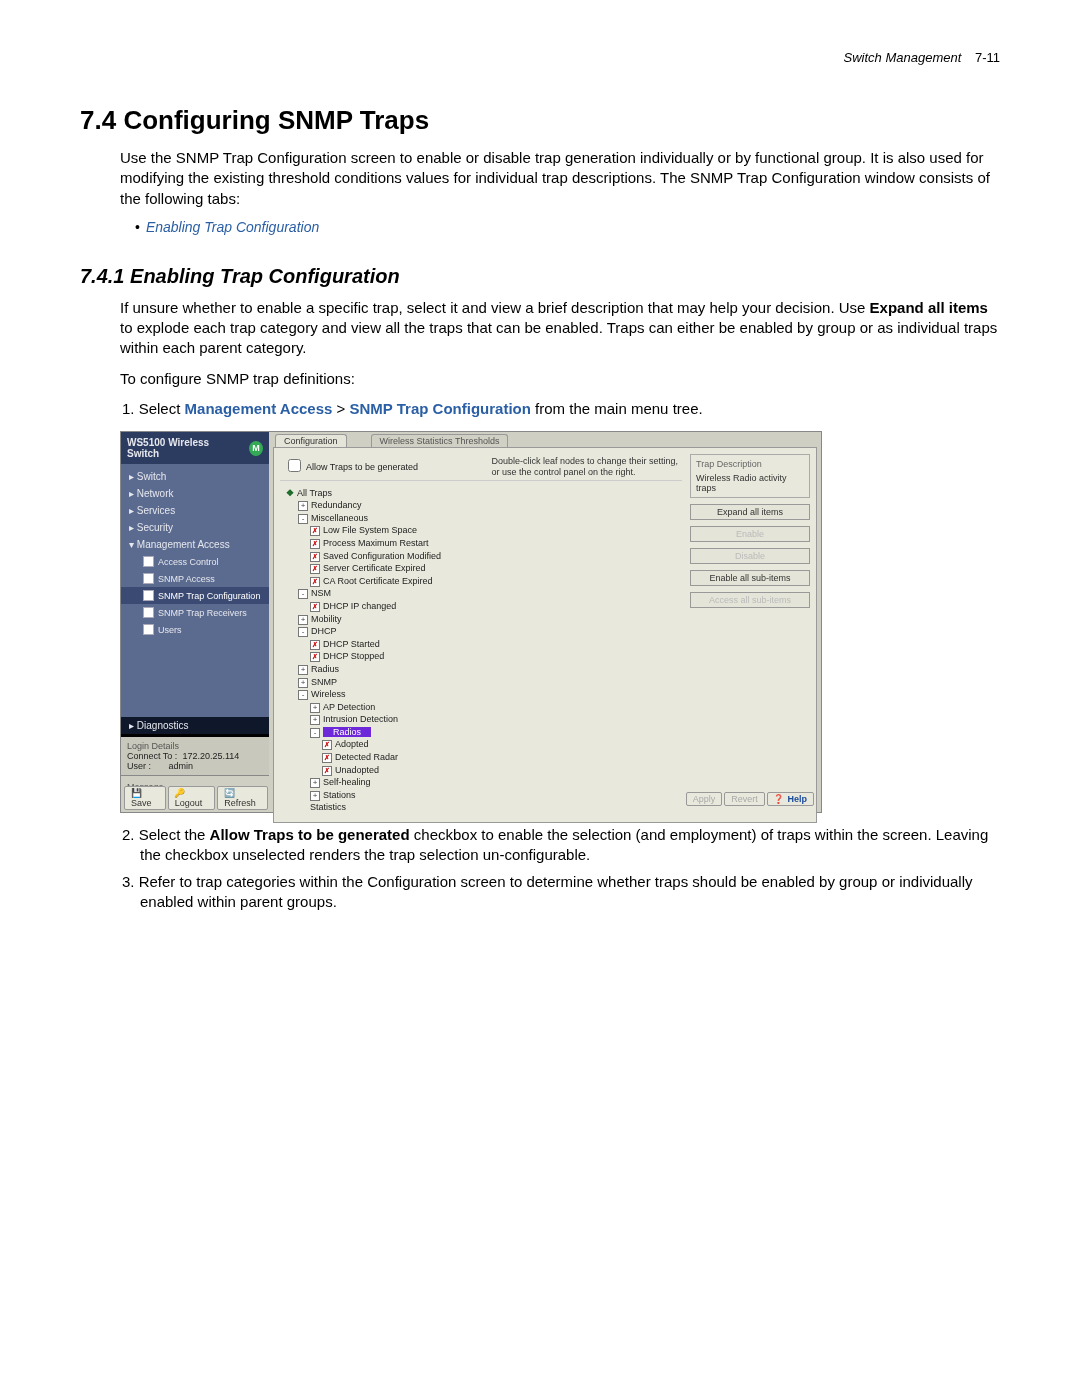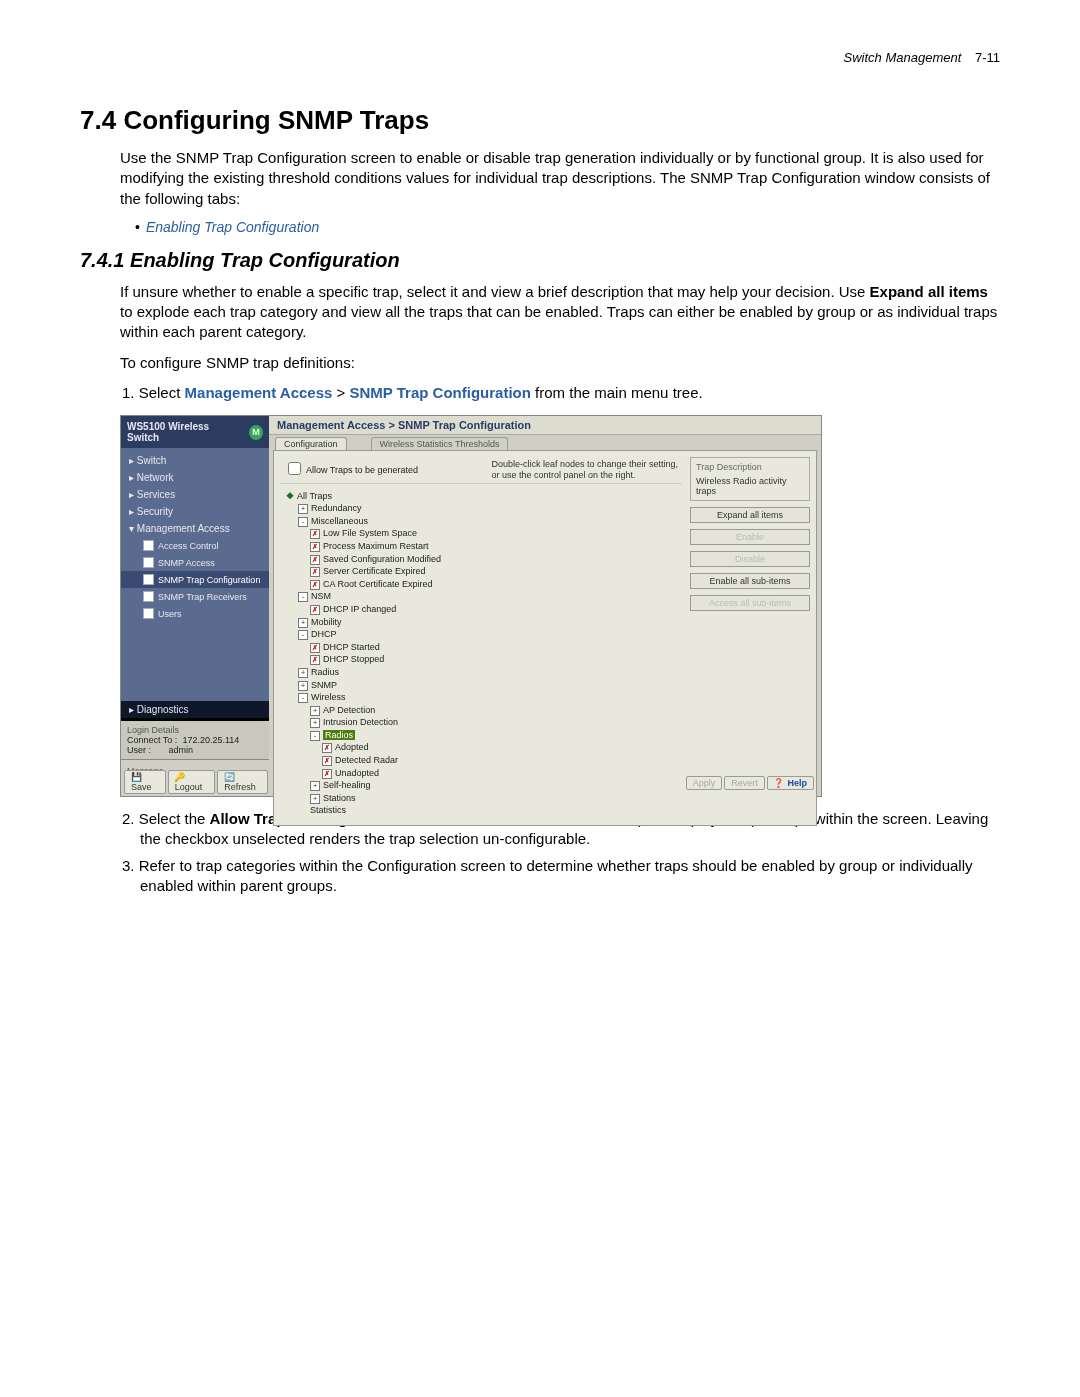--- a/index.html
+++ b/index.html
@@ -34,21 +34,21 @@
     .bullets .bullet-row {
       margin: 3px 0;
       font-style: italic;
       color: #2a5fa5;
     }
     .bullets .dot { color:#000; font-style: normal; margin-right: 6px; }
     .subsection-title {
       font-size: 20px;
       font-weight: bold;
       font-style: italic;
-      margin: 14px 0 10px 0;
+      margin: 30px 0 10px 0;
     }
     .step {
       margin: 6px 0 6px 60px;
       font-size: 15px;
       line-height: 1.35;
       text-indent: -18px;
     }
     .emph { font-weight: bold; color: #000; }
     .link-emph { font-weight: bold; color: #2a5fa5; }
 
@@ -195,21 +195,21 @@
       font-size:9px;
       padding:2px 6px;
       line-height:1.4;
     }
     .tree .n0 { margin-left:0; }
     .tree .n1 { margin-left:12px; }
     .tree .n2 { margin-left:24px; }
     .tree .n3 { margin-left:36px; }
     .tog { display:inline-block;width:8px;height:8px;border:1px solid #777;background:#fff;font-size:8px;line-height:8px;text-align:center;margin-right:3px;color:#444;}
     .chk { display:inline-block;width:8px;height:8px;border:1px solid #777;background:#fff;font-size:7px;line-height:8px;text-align:center;margin-right:3px;color:#c11;font-weight:bold;}
-    .sel-node { background:#4d7c0f;color:#fff;padding:0 2px;}
+    .sel-node { background:#6d28d9;color:#fff;padding:0 10px;}
     .all-traps-icon { color:#1a6b2a;font-weight:bold;margin-right:3px;}
     .right-panel {
       width:120px;
       margin-left:8px;
       display:flex;
       flex-direction:column;
       gap:6px;
     }
     .desc-box {
       border:1px solid #aaa;
@@ -292,21 +292,20 @@
     <div class="diag">▸ <span>Diagnostics</span></div>
     <div class="login-box">
       <div class="title">Login Details</div>
       <div><span>Connect To :</span>&nbsp;&nbsp;<span>172.20.25.114</span></div>
       <div><span>User :</span>&nbsp;&nbsp;&nbsp;&nbsp;&nbsp;&nbsp;&nbsp;<span>admin</span></div>
     </div>
     <div class="msg-box">Message</div>
   </div>
 
   <div class="content">
-    <div class="breadcrumb">Management Access &gt; SNMP Trap Configuration</div>
     <div class="tabs">
       <div class="tab">Configuration</div>
       <div class="tab inactive">Wireless Statistics Thresholds</div>
     </div>
     <div class="panel">
       <div class="panel-left">
         <div class="top-row">
           <label><input type="checkbox" style="vertical-align: -2px;"> <span>Allow Traps to be generated</span></label>
           <div class="hint">
             <span>Double-click leaf nodes to change their setting,</span><br><span>or use the control panel on the right.</span>

